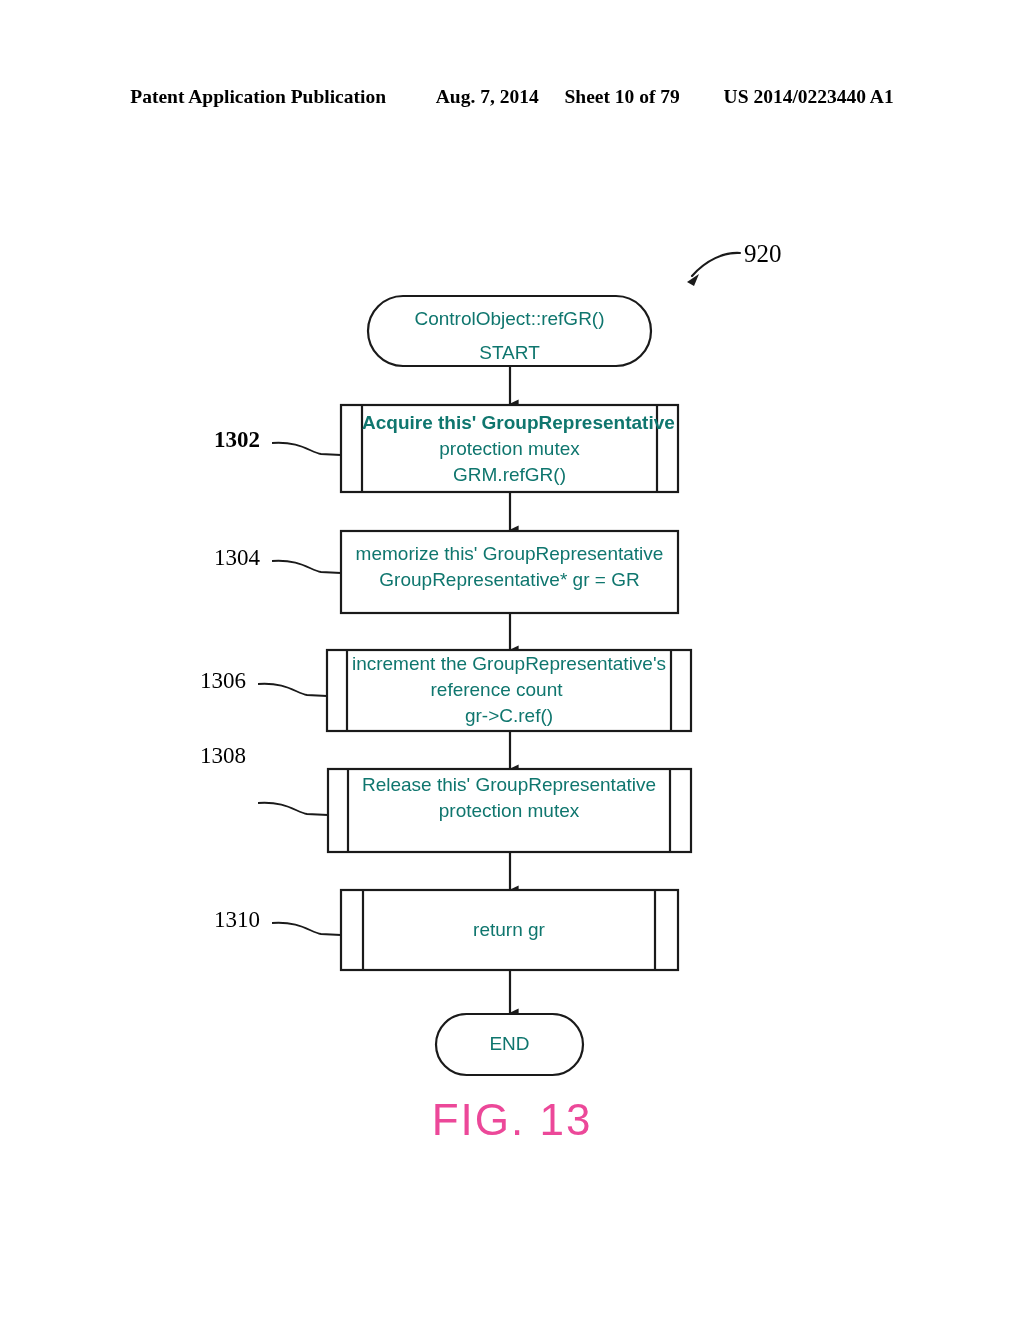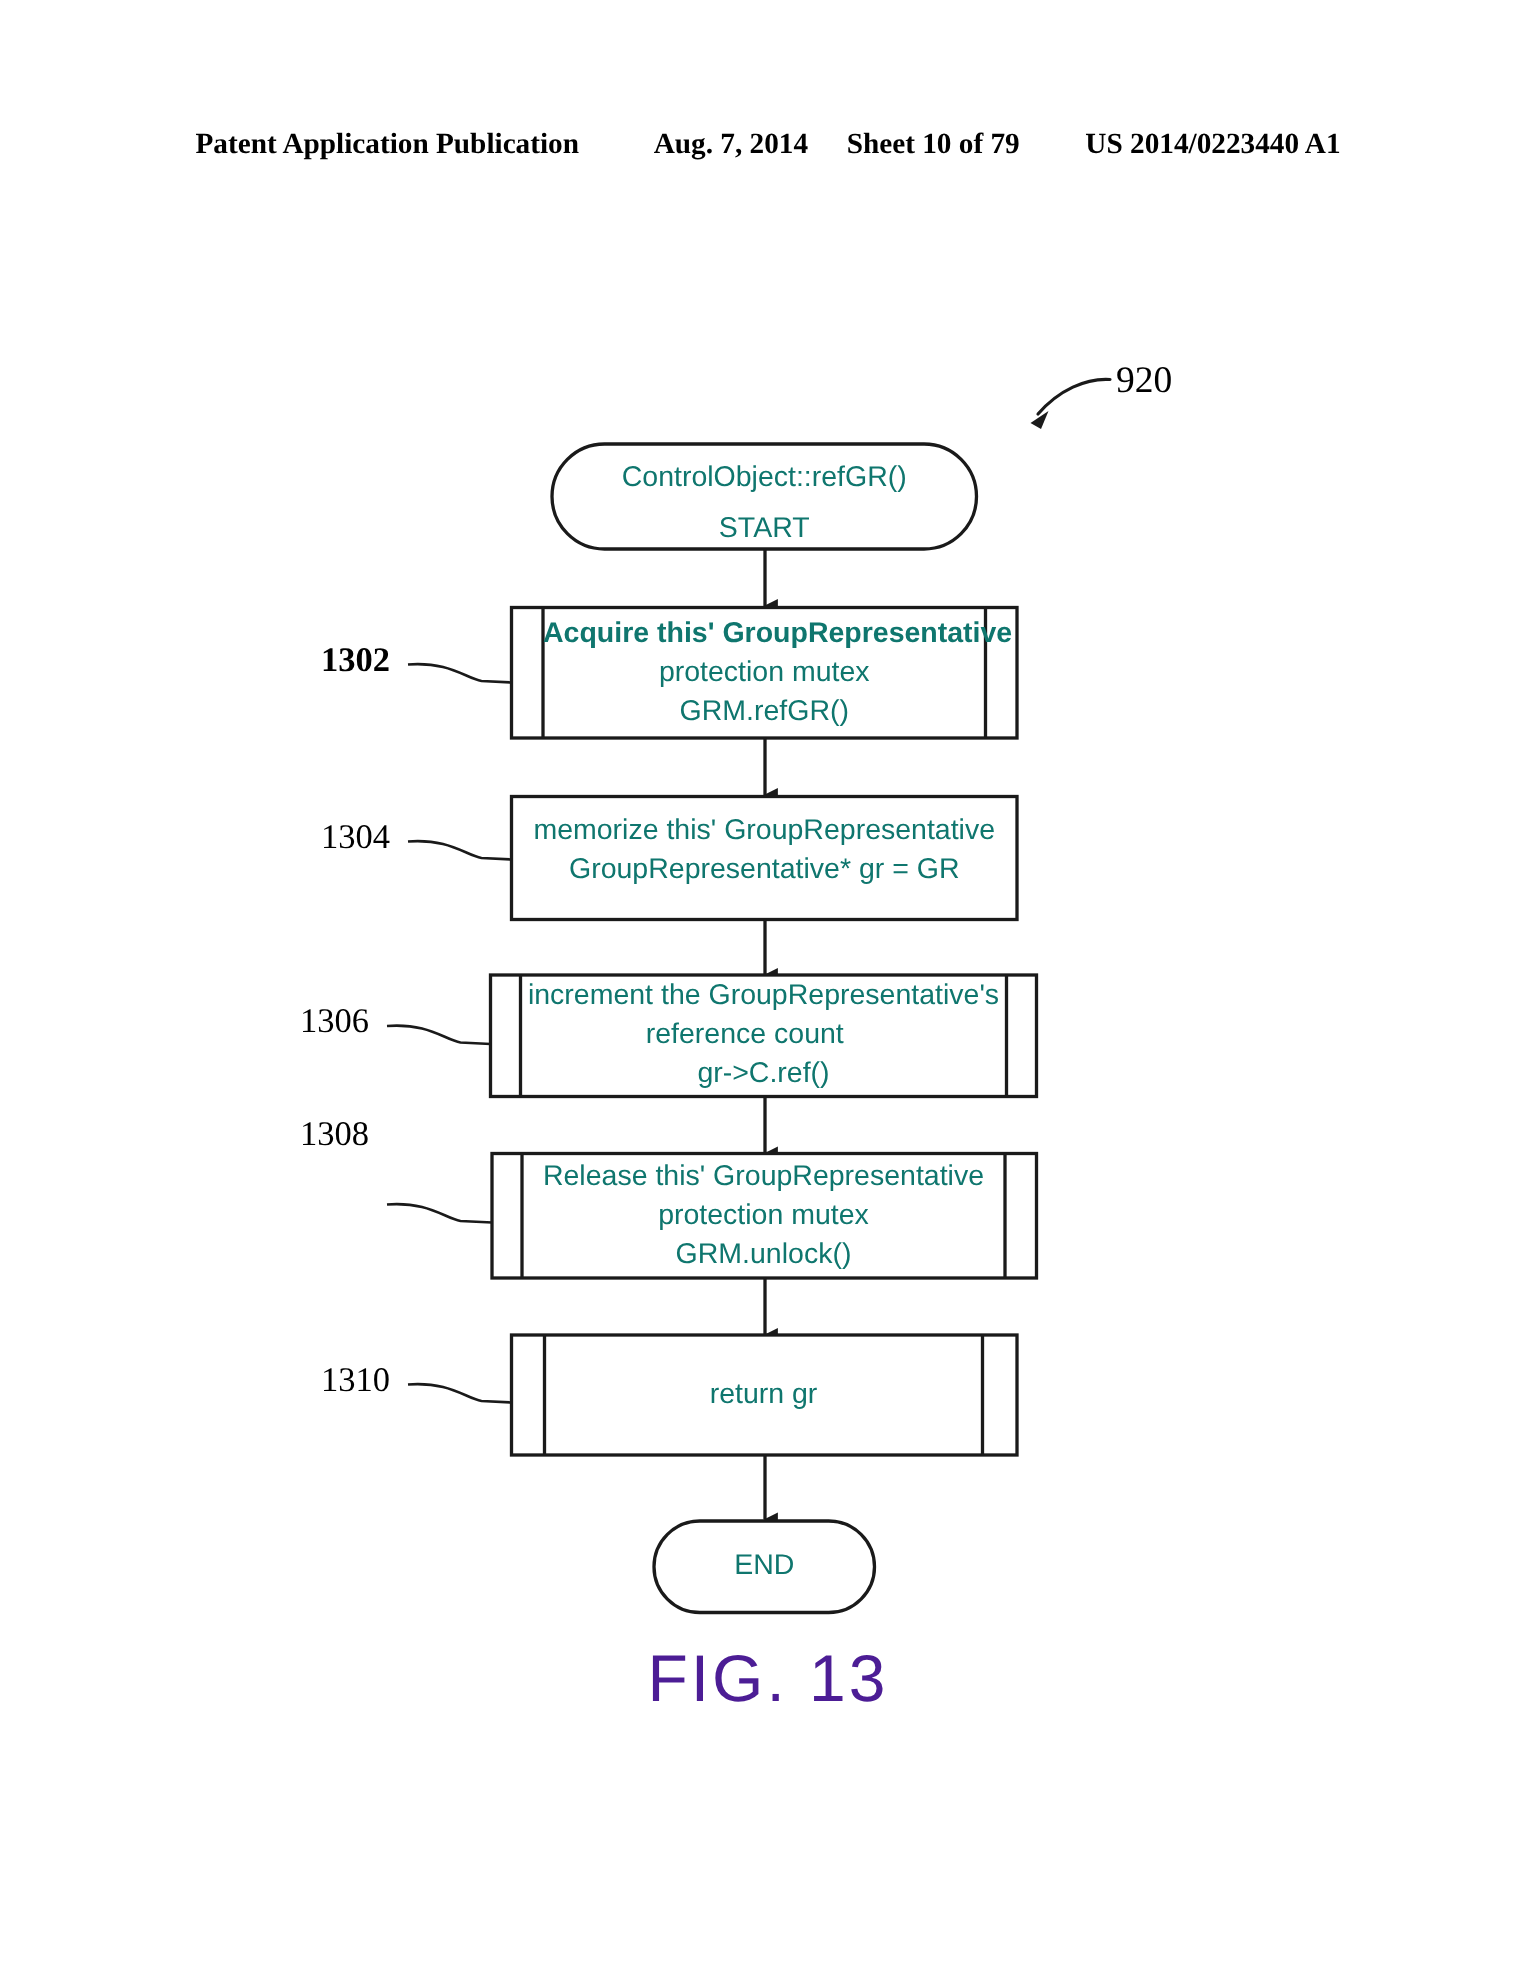--- a/index.html
+++ b/index.html
@@ -69,21 +69,21 @@
   }
 
   .fig-caption {
     position: absolute;
     left: 0;
     width: 1024px;
     text-align: center;
     font-family: "Liberation Sans", sans-serif;
     font-size: 44px;
     letter-spacing: 2px;
-    color: #4c1d95;
+    color: #ec4899;
   }
 </style>
 </head>
 <body>
 
 <div class="page-header">
   <span>Patent Application Publication</span>
   <span class="hdr-gap-1"></span>
   <span>Aug. 7, 2014</span>
   <span class="hdr-gap-2"></span>
@@ -175,21 +175,20 @@
   <div class="node-text" style="left:341px; top:567px; width:337px;">GroupRepresentative* gr = GR</div>
 
   <div class="ref-label" style="left:246px; top:668px; transform:translateX(-100%);">1306</div>
   <div class="node-text" style="left:347px; top:651px; width:324px;">increment the GroupRepresentative's</div>
   <div class="node-text" style="left:360px; top:677px; width:273px;">reference count</div>
   <div class="node-text" style="left:347px; top:703px; width:324px;">gr-&gt;C.ref()</div>
 
   <div class="ref-label" style="left:246px; top:743px; transform:translateX(-100%);">1308</div>
   <div class="node-text" style="left:348px; top:772px; width:322px;text-align:center;">Release this' GroupRepresentative</div>
   <div class="node-text" style="left:348px; top:798px; width:322px;">protection mutex</div>
-  <div class="node-text" style="left:348px; top:824px; width:322px;">GRM.unlock()</div>
 
   <div class="ref-label" style="left:260px; top:907px; transform:translateX(-100%);">1310</div>
   <div class="node-text" style="left:363px; top:917px; width:292px;">return gr</div>
 
   <div class="node-text" style="left:436px; top:1031px; width:147px;">END</div>
 
   <div class="fig-caption" style="top:1095px;">FIG. 13</div>
 
 </div>
 

